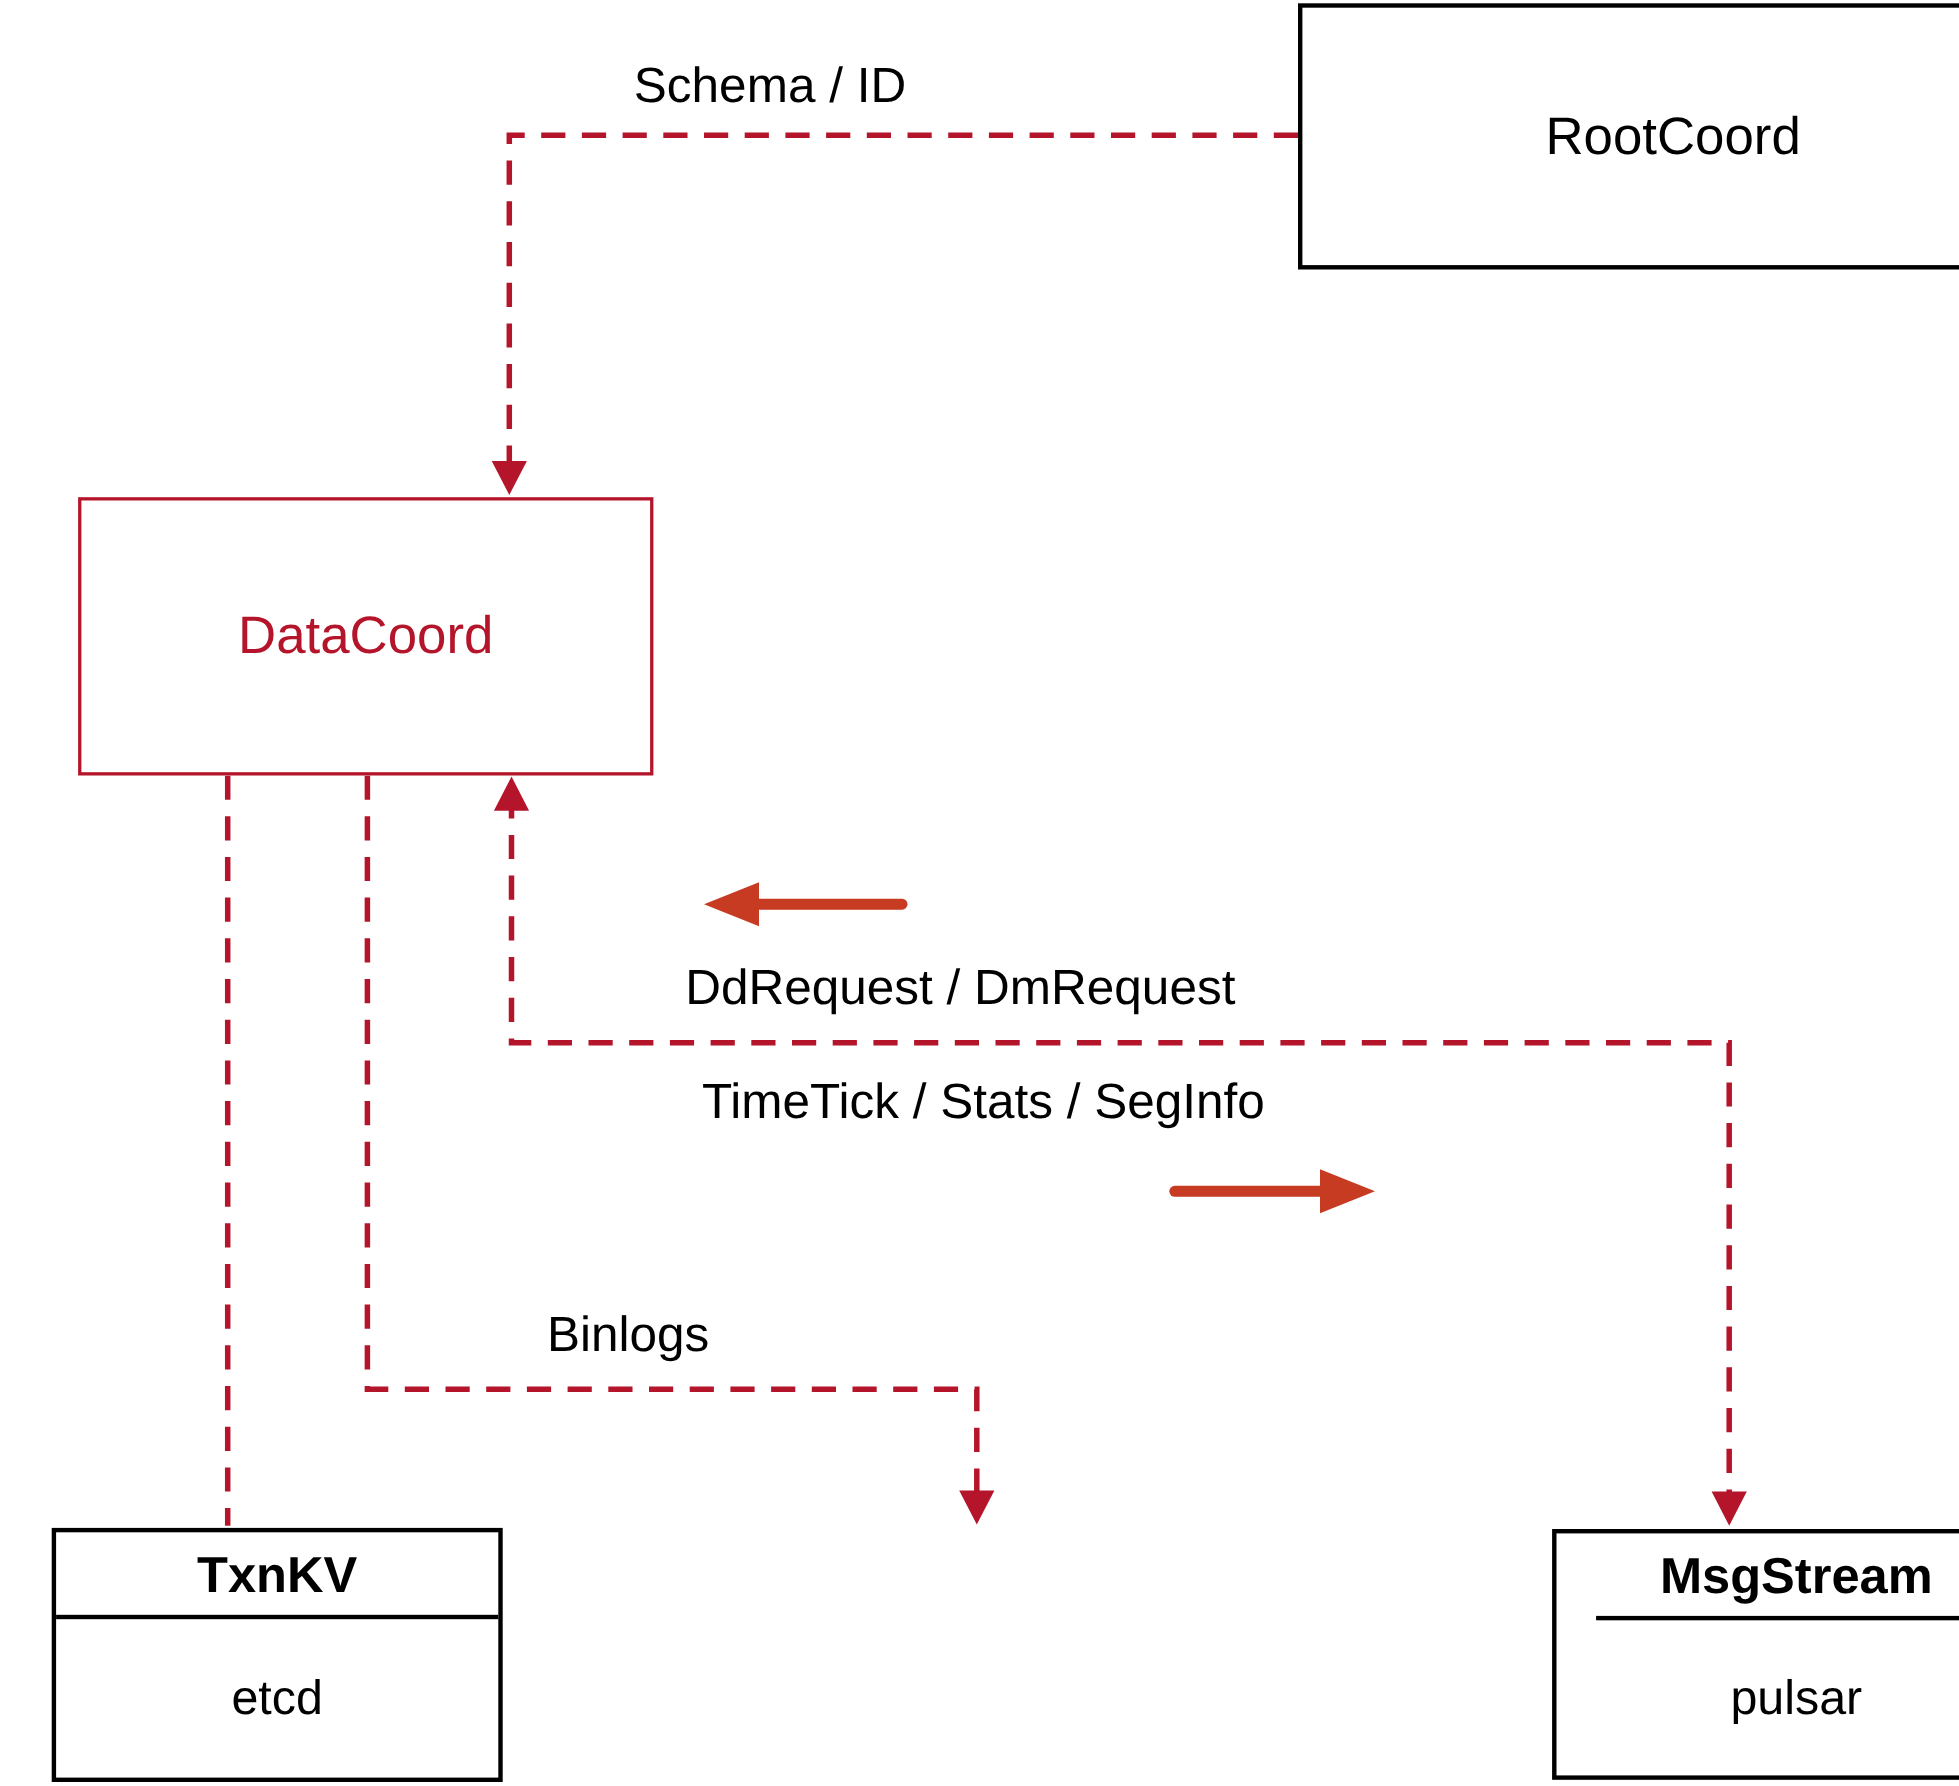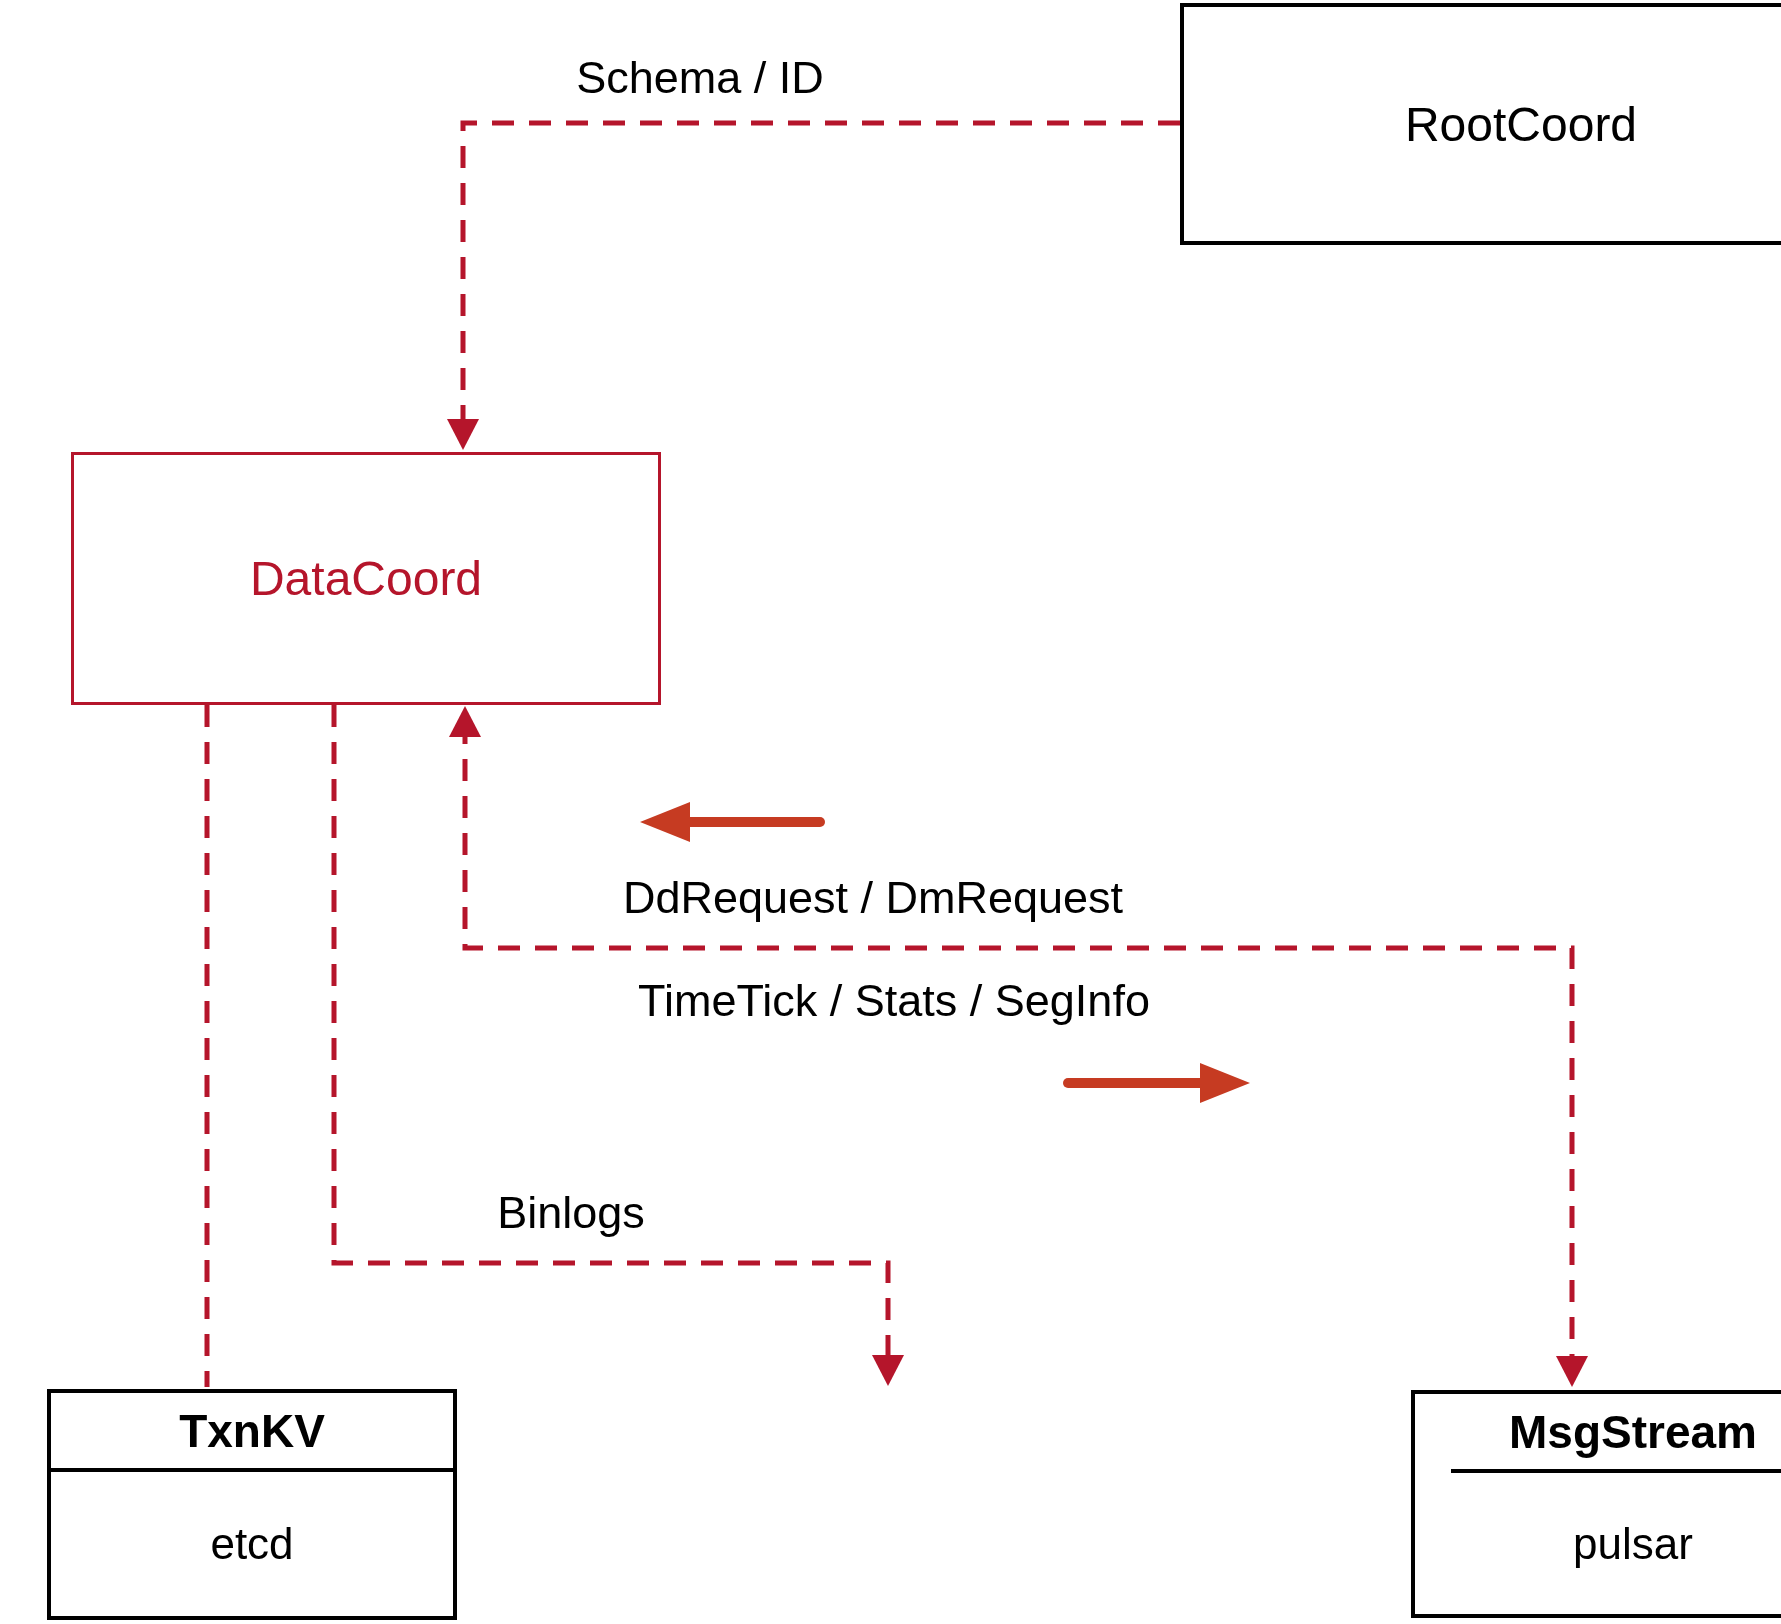--- a/index.html
+++ b/index.html
@@ -16,21 +16,21 @@
     font-family:"Liberation Sans", sans-serif;
     color:var(--ink);
     overflow:hidden;
   }
   .edges{position:absolute;left:0;top:0;width:1781px;height:1624px;}
 
   .node{position:absolute;display:flex;align-items:center;justify-content:center;box-sizing:border-box;background:#fff;}
   .node-plain{border:4px solid var(--ink);font-size:48px;}
   .node-root{left:1180px;top:3px;width:682px;height:242px;}
   .node-data{
-    left:71px;top:452px;width:590px;height:253px;
+    left:71px;top:452px;width:523px;height:253px;
     border:3px solid var(--crimson);color:var(--crimson);font-size:48px;
   }
 
   .tbox{position:absolute;box-sizing:border-box;border:4px solid var(--ink);background:#fff;display:flex;flex-direction:column;margin-left:44px;}
   .tbox-txnkv{left:3px;top:1389px;width:410px;height:231px;}
   .tbox-kv{left:685px;top:1387px;width:408px;height:235px;}
   .tbox-msg{left:1367px;top:1390px;width:408px;height:228px;padding-left:36px;}
   .tbox .hdr{
     height:75px;flex:0 0 auto;border-bottom:4px solid var(--ink);
     display:flex;align-items:center;justify-content:center;

